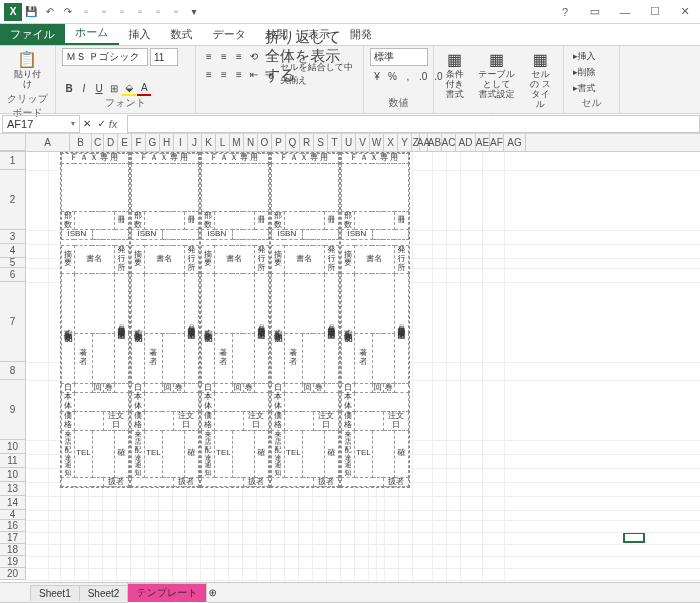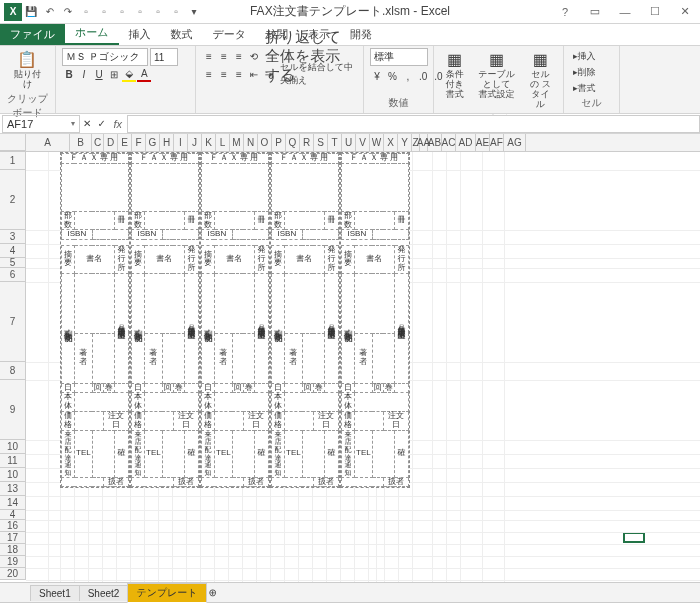--- a/index.html
+++ b/index.html
@@ -20,38 +20,38 @@
 .rgroup-body{display:flex;gap:4px;flex:1;align-items:flex-start}
 .rgroup-label{text-align:center;font-size:10px;color:#666;padding-bottom:1px}
 .btn{display:flex;align-items:center;justify-content:center;padding:1px 3px;font-size:10px;color:#444;min-width:14px;height:16px}
 .fontbox{height:18px;border:1px solid #bbb;background:#fff;font-size:10px;padding:0 3px;display:flex;align-items:center}
 .vbtn{display:flex;flex-direction:column;align-items:center;padding:2px 4px;font-size:9px;color:#444;text-align:center;line-height:1.1}
 .vbtn .ic{font-size:16px;height:20px;display:flex;align-items:center}
 .colorunder{border-bottom:2px solid}
 .cellref{height:20px;background:#fff;border-bottom:1px solid #d4d4d4;display:flex;align-items:center}
 .namebox{width:78px;height:18px;border:1px solid #ccc;margin-left:2px;padding:0 4px;font-size:11px;display:flex;align-items:center;justify-content:space-between}
 .namebox::after{content:"▾";font-size:8px;color:#777}
-.fx{width:18px;text-align:center;font-style:italic;color:#666}
+.fx{width:18px;text-align:left;font-style:italic;color:#666}
 .fbar{flex:1;height:18px;border:1px solid #ccc;background:#fff}
 .grid{position:relative;overflow:hidden}
 .cols{height:18px;display:flex;background:#f3f3f3;border-bottom:1px solid #ccc}
 .ch{border-right:1px solid #ccc;font-size:10px;color:#555;display:flex;align-items:center;justify-content:center}
 .rowh{width:26px;background:#f3f3f3;border-right:1px solid #ccc;border-bottom:1px solid #ccc;font-size:10px;color:#555;display:flex;align-items:center;justify-content:center}
 .gridbody{display:flex;height:430px;position:relative}
 .rowheads{display:flex;flex-direction:column}
 .cells{position:relative;flex:1;background:#fff}
 .gline-v{position:absolute;top:0;bottom:0;width:0;border-left:1px solid #eee}
 .gline-h{position:absolute;left:0;right:0;height:0;border-top:1px solid #eee}
 .form{position:absolute;border:1px dashed #888;font-size:8px;background:#fff}
 .form td{border:1px dashed #999;padding:0 1px;text-align:center;font-size:8px;line-height:1.1}
 .faxhd{font-size:9px;text-align:center;letter-spacing:2px;padding:1px 0}
 .vt{writing-mode:vertical-rl;text-orientation:upright;font-size:8px;letter-spacing:-1px}
 .sheettabs{height:20px;background:#f3f3f3;border-top:1px solid #ccc;display:flex;align-items:center;padding-left:30px;gap:0}
 .stab{padding:2px 8px;border:1px solid #ccc;border-bottom:none;background:#eaeaea;font-size:10px;margin-right:-1px}
-.stab.active{background:#eab308;border-bottom:1px solid #fff}
+.stab.active{background:#ec4899;border-bottom:1px solid #fff}
 .status{height:20px;background:#f3f3f3;border-top:1px solid #ccc}
 .sel{position:absolute;border:2px solid #217346;pointer-events:none}
 .corner{width:26px;background:#f3f3f3;border-right:1px solid #ccc;border-bottom:1px solid #ccc}
 </style>
 </head>
 <body>
 
 <div class="titlebar">
   <div class="qat">
     <div class="xlg">X</div>
@@ -59,21 +59,20 @@
     <div class="qat-ico">↶</div>
     <div class="qat-ico">↷</div>
     <div class="qat-ico">▫</div>
     <div class="qat-ico">▫</div>
     <div class="qat-ico">▫</div>
     <div class="qat-ico">▫</div>
     <div class="qat-ico">▫</div>
     <div class="qat-ico">▫</div>
     <div class="qat-ico">▾</div>
   </div>
-  <div class="title">FAX注文書テンプレート.xlsm - Excel</div>
   <div class="wctl">
     <div>?</div>
     <div>▭</div>
     <div>—</div>
     <div>☐</div>
     <div>✕</div>
   </div>
 </div>
 
 <div class="tabs">
@@ -91,40 +90,41 @@
   <div class="rgroup" style="width:56px">
     <div class="rgroup-body">
         <div class="vbtn">
           <span class="ic">📋</span>
           <span>貼り付け</span>
         </div>
       </div>
     <div class="rgroup-label">クリップボード</div>
   </div>
   <div class="rgroup" style="width:140px">
-    <div class="rgroup-body" style="flex-direction:column;gap:0">
+    <div class="rgroup-body" style="flex-direction:column;gap:14px">
       <div style="display:flex;gap:2px">
         <div class="fontbox" style="width:86px">ＭＳ Ｐゴシック</div>
         <div class="fontbox" style="width:28px">11</div>
       </div>
       <div style="display:flex;gap:1px">
         <div class="btn">
             <b>B</b>
           </div>
         <div class="btn">
             <i>I</i>
           </div>
         <div class="btn">
             <u>U</u>
           </div>
         <div class="btn">⊞</div>
         <div class="btn colorunder" style="border-color:#ffeb00">⬙</div>
         <div class="btn colorunder" style="border-color:#c00">A</div>
       </div>
     </div>
+    <div class="rgroup-label">フォント</div>
   </div>
   <div class="rgroup" style="width:168px">
     <div class="rgroup-body" style="flex-direction:column;gap:2px">
       <div style="display:flex;gap:1px;align-items:center">
         <div class="btn">≡</div>
         <div class="btn">≡</div>
         <div class="btn">≡</div>
         <div class="btn">⟲</div>
         <div class="btn" style="font-size:15px">折り返して全体を表示する</div>
       </div>

